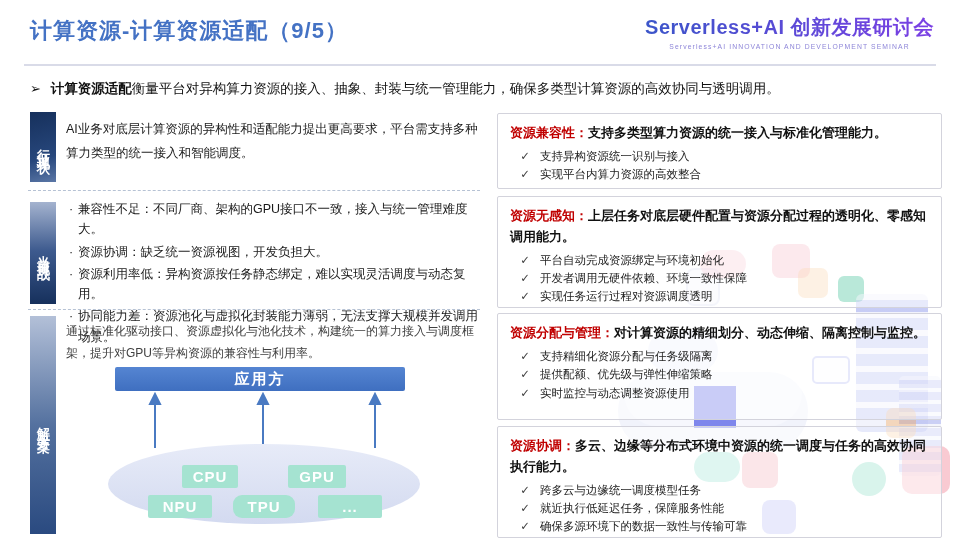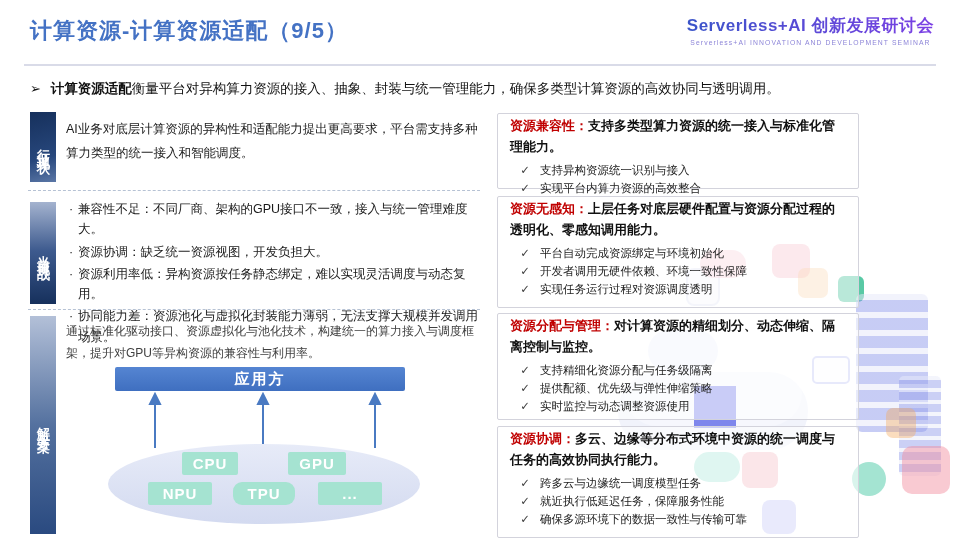--- a/index.html
+++ b/index.html
@@ -10,21 +10,21 @@
   }
   .slide { position:absolute; inset:0; width:960px; height:540px; background:#fff; overflow:hidden; }
 
   
   .page-title {
     position:absolute; left:30px; top:16px;
     font-size:22px; font-weight:bold; color:#4472c4; letter-spacing:1px;
   }
   .logo { position:absolute; right:26px; top:14px; text-align:center; }
   .logo-line1 {
-    font-size:17px; font-weight:bold;
+    font-size:20px; font-weight:bold;
     background:linear-gradient(90deg,#3b55c9,#7b3fe4);
     -webkit-background-clip:text; background-clip:text; color:transparent;
     letter-spacing:.5px;
   }
   .logo-line2 { font-size:6.8px; color:#8d85d8; letter-spacing:1.1px; margin-top:2px; }
   .header-rule { position:absolute; left:24px; right:24px; top:64px; border-top:2px solid #d9dbe8; }
 
   
   .intro { position:absolute; left:30px; top:80px; width:905px; font-size:13.5px; color:#111; }
   .intro .arrow { font-size:13px; margin-right:6px; }
@@ -59,21 +59,21 @@
     color:#fff; font-size:15px; font-weight:bold; letter-spacing:2px;
   }
   .arrows-svg { position:absolute; left:100px; top:392px; }
   .pool-ellipse {
     position:absolute; left:108px; top:444px; width:312px; height:80px;
     background:linear-gradient(180deg,#e7ebf8,#d3daf0); border-radius:50%;
   }
   .chip {
     position:absolute; height:23px; background:#a5e3d1; color:#ffffff;
     display:flex; align-items:center; justify-content:center;
-    font-size:15px; font-weight:bold; border-radius:2px; letter-spacing:1px;
+    font-size:15px; font-weight:bold; border-radius:2px; letter-spacing:1px;margin-top:13px;
   }
   .chip-cpu { left:182px; top:452px; width:56px; }
   .chip-gpu { left:288px; top:452px; width:58px; }
   .chip-npu { left:148px; top:482px; width:64px; }
   .chip-tpu { left:233px; top:482px; width:62px;border-radius:9px; }
   .chip-etc { left:318px; top:482px; width:64px; }
 
   
   .decor { position:absolute; inset:0; z-index:0; pointer-events:none; }
   .d { position:absolute; }
@@ -94,23 +94,23 @@
   .d-mail { left:812px; top:356px; width:38px; height:28px; background:#fdfdff; border:2px solid #aeb6f2; border-radius:5px; opacity:.7; }
   .d-red1 { left:742px; top:452px; width:36px; height:36px; background:#e87a8a; }
   .d-teal1 { left:694px; top:452px; width:46px; height:30px; background:#57cfb4; border-radius:16px; opacity:.45; }
   .d-blue2 { left:762px; top:500px; width:34px; height:34px; background:#8a90ee; color:#fff; font-size:9px; display:flex; align-items:center; justify-content:center; opacity:.45; border-radius:8px; }
   .d-green2 { left:852px; top:462px; width:34px; height:34px; background:#49c9a6; border-radius:50%; opacity:.5; color:#fff; font-size:13px; display:flex; align-items:center; justify-content:center; }
   .d-pink2 { left:902px; top:446px; width:48px; height:48px; background:#f28a9c; border-radius:10px; opacity:.45; }
   .d-orange2 { left:886px; top:408px; width:30px; height:30px; background:#f5a95c; opacity:.4; border-radius:7px; }
 
   
   .card {
-    position:absolute; left:497px; width:362px; z-index:1;
+    position:absolute; left:497px; width:445px; z-index:1;
     background:rgba(255,255,255,.58); border:1px solid #d3d3dc; border-radius:2px;
-    padding:2px 12px 6px 12px;
+    padding:9px 12px 6px 12px;
   }
   .card1 { top:113px; height:76px; }
   .card2 { top:196px; height:112px; }
   .card3 { top:313px; height:107px; }
   .card4 { top:426px; height:112px; }
   .card-title { font-size:13px; font-weight:bold; line-height:1.6; margin-bottom:3px; }
   .card-title .red { color:#c00000; }
   .card-title .black { color:#111; }
   .check-row { display:flex; font-size:11.5px; color:#222; line-height:1.6; }
   .check-row .check { width:30px; flex:0 0 30px; text-align:center; color:#444; }

